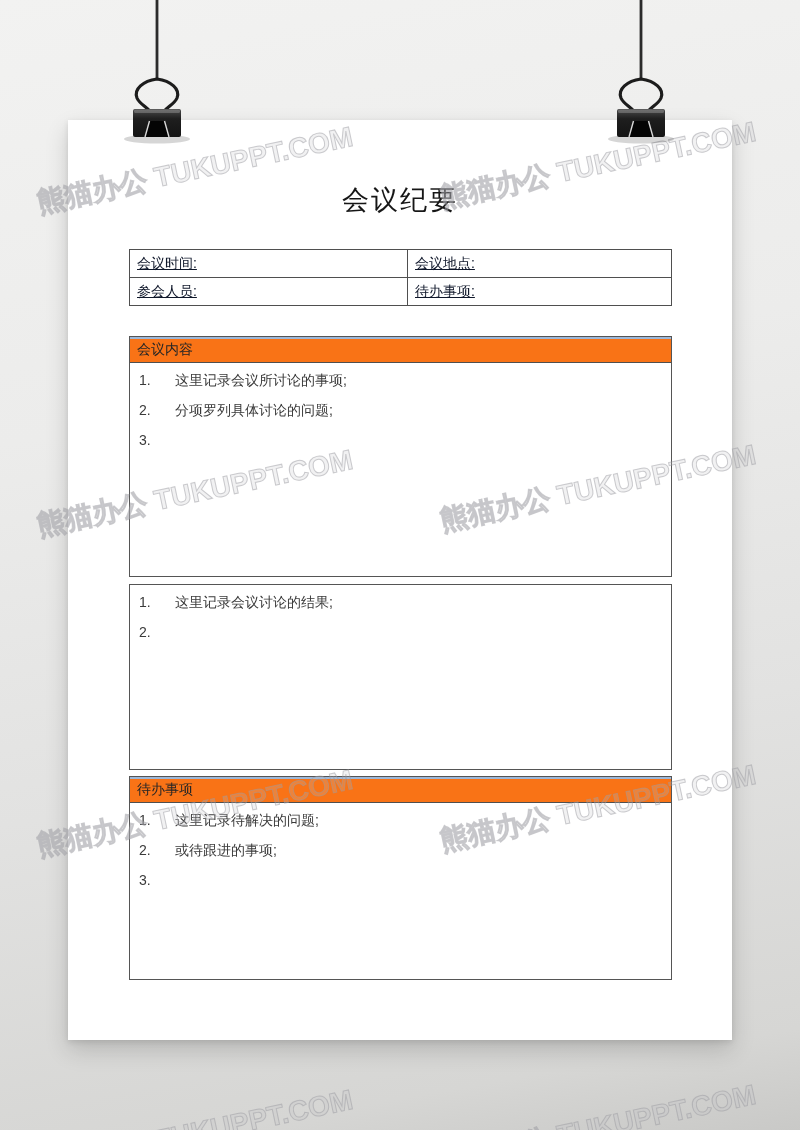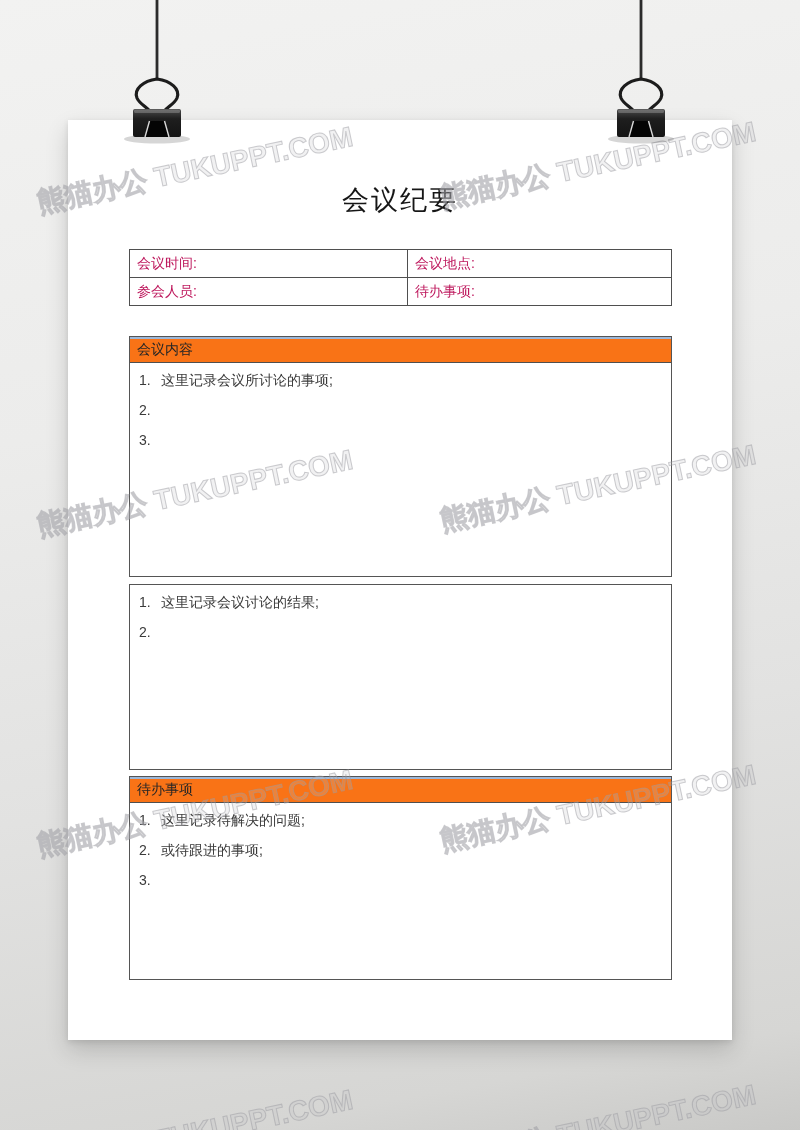--- a/index.html
+++ b/index.html
@@ -21,37 +21,37 @@
     position:absolute;left:0;right:0;top:62px;margin:0;
     text-align:center;font-size:27px;line-height:36px;font-weight:400;
     letter-spacing:2px;color:#161616;
   }
   .info-table{
     position:absolute;left:61px;top:129px;width:543px;
     border-collapse:collapse;table-layout:fixed;
   }
   .info-table td{
     border:1px solid #4f4f4f;height:27px;padding:0 0 0 7px;
-    font-size:14px;color:#be185d;vertical-align:middle;
+    font-size:14px;color:#0f172a;vertical-align:middle;text-decoration:underline;
   }
   .info-table td.c1{width:270px;}
   .sec{
     position:absolute;left:61px;width:541px;
     border:1px solid #555;background:#fff;
   }
   .sec-head{
     height:25px;line-height:25px;padding-left:7px;
     background:#f97316;border-bottom:1px solid #4f4f4f;
     box-shadow:inset 0 2px 0 #9db8d9;
     font-size:14px;color:#262626;font-weight:400;
   }
   .sec-list{padding-top:2px;}
   .li{display:flex;line-height:30px;font-size:14px;color:#3a3a3a;}
   .li .num{margin-left:9px;width:15px;flex:none;}
-  .li .txt{margin-left:7px;}
+  .li .txt{margin-left:21px;}
   
   .wm{
     position:absolute;width:400px;height:40px;line-height:40px;z-index:2;
     text-align:center;font-size:28px;font-weight:700;white-space:nowrap;
     transform:rotate(-12deg);
     color:rgba(190,190,195,0.22);
     -webkit-text-stroke:1px rgba(156,156,162,0.50);
     pointer-events:none;
   }
   
@@ -129,20 +129,21 @@
 
     <section class="sec" style="top:216px;height:239px;">
       <div class="sec-head">会议内容</div>
       <div class="sec-list">
         <div class="li">
           <span class="num">1.</span>
           <span class="txt">这里记录会议所讨论的事项;</span>
         </div>
         <div class="li">
           <span class="num">2.</span>
+          <span class="txt">分项罗列具体讨论的问题;</span>
         </div>
         <div class="li">
           <span class="num">3.</span>
           <span class="txt"></span>
         </div>
       </div>
     </section>
 
     <section class="sec" style="top:464px;height:184px;">
       <div class="sec-list">

